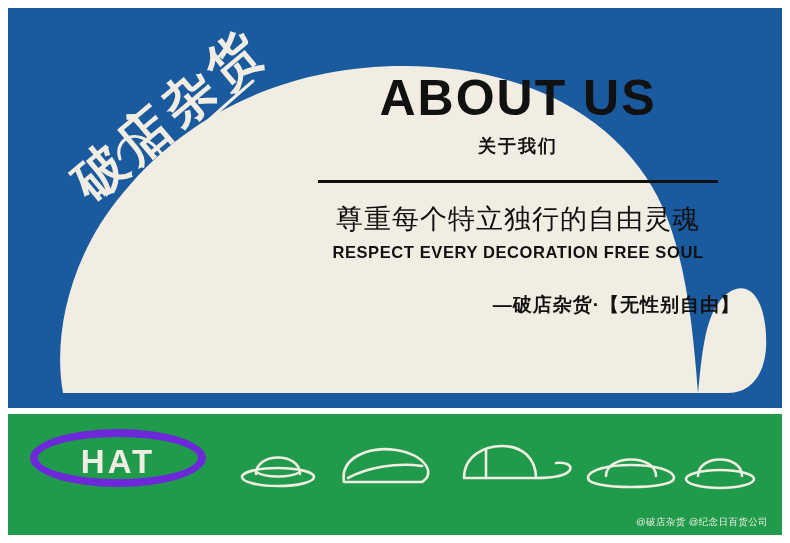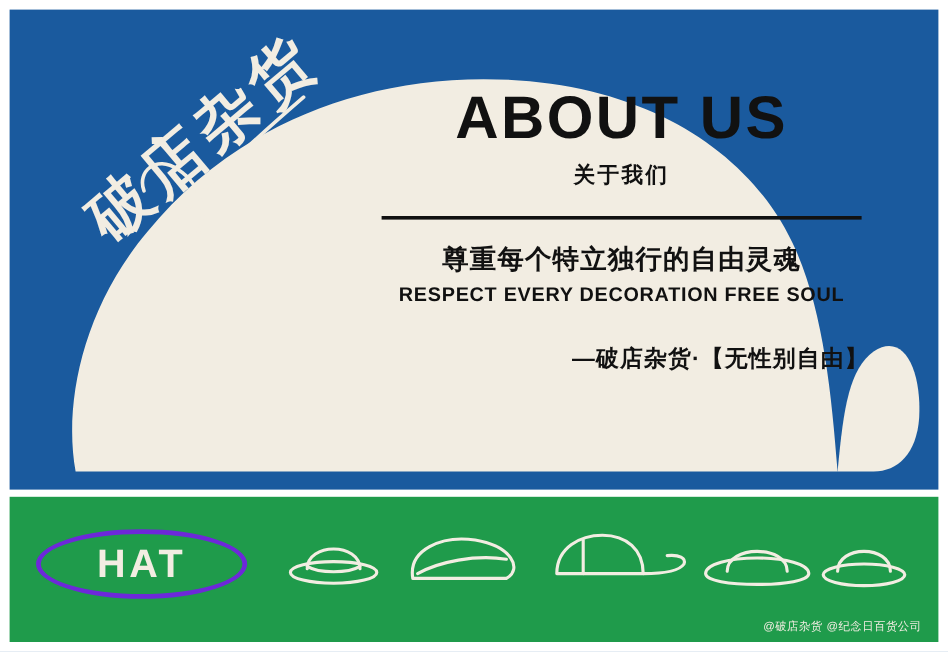--- a/index.html
+++ b/index.html
@@ -77,57 +77,57 @@
     letter-spacing: 2px;
     margin: 6px 0 0 0;
   }
   .rule {
     width: 400px;
     height: 3px;
     background: #111111;
     margin: 22px auto 0 auto;
   }
   .slogan-cn {
-    font-size: 22px;
-    font-weight: bold;
+    font-size: 27px;
+    font-weight: normal;
     letter-spacing: 1px;
     margin: 18px 0 0 0;
   }
   .slogan-en {
     font-size: 16.5px;
     font-weight: bold;
     letter-spacing: 0.6px;
     margin: 6px 0 0 0;
     color: #111111;
   }
   .signature {
     font-size: 19px;
     font-weight: bold;
     letter-spacing: 1px;
-    margin: 30px 16px 0 0;
+    margin: 30px 0 0 0;
     text-align: right;
     padding-right: 8px;
   }
   
   .green-panel {
     position: absolute;
     left: 8px;
     top: 414px;
     width: 774px;
     height: 121px;
     background: #1f9b4b;
     overflow: hidden;
   }
   .hat-badge {
     position: absolute;
     left: 22px;
-    top: 27px;
+    top: 15px;
     width: 176px;
     height: 58px;
-    border: 4px solid #6d28d9;
+    border: 8px solid #6d28d9;
     border-radius: 50%;
     box-sizing: border-box;
   }
   .hat-badge span {
     display: block;
     text-align: center;
     line-height: 50px;
     font-size: 33px;
     font-weight: bold;
     letter-spacing: 3px;

